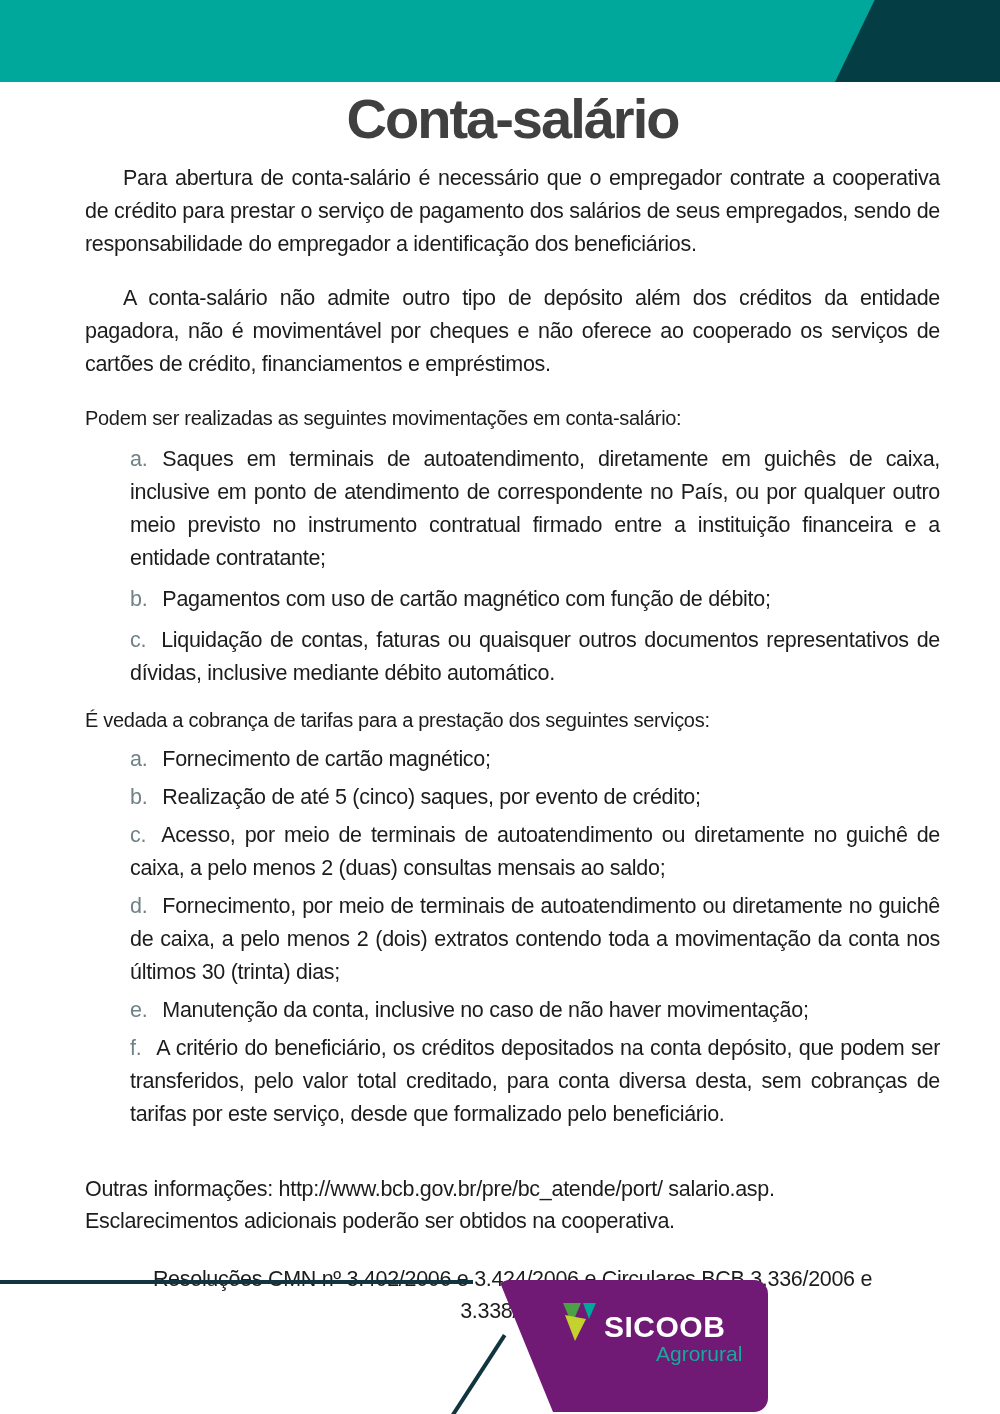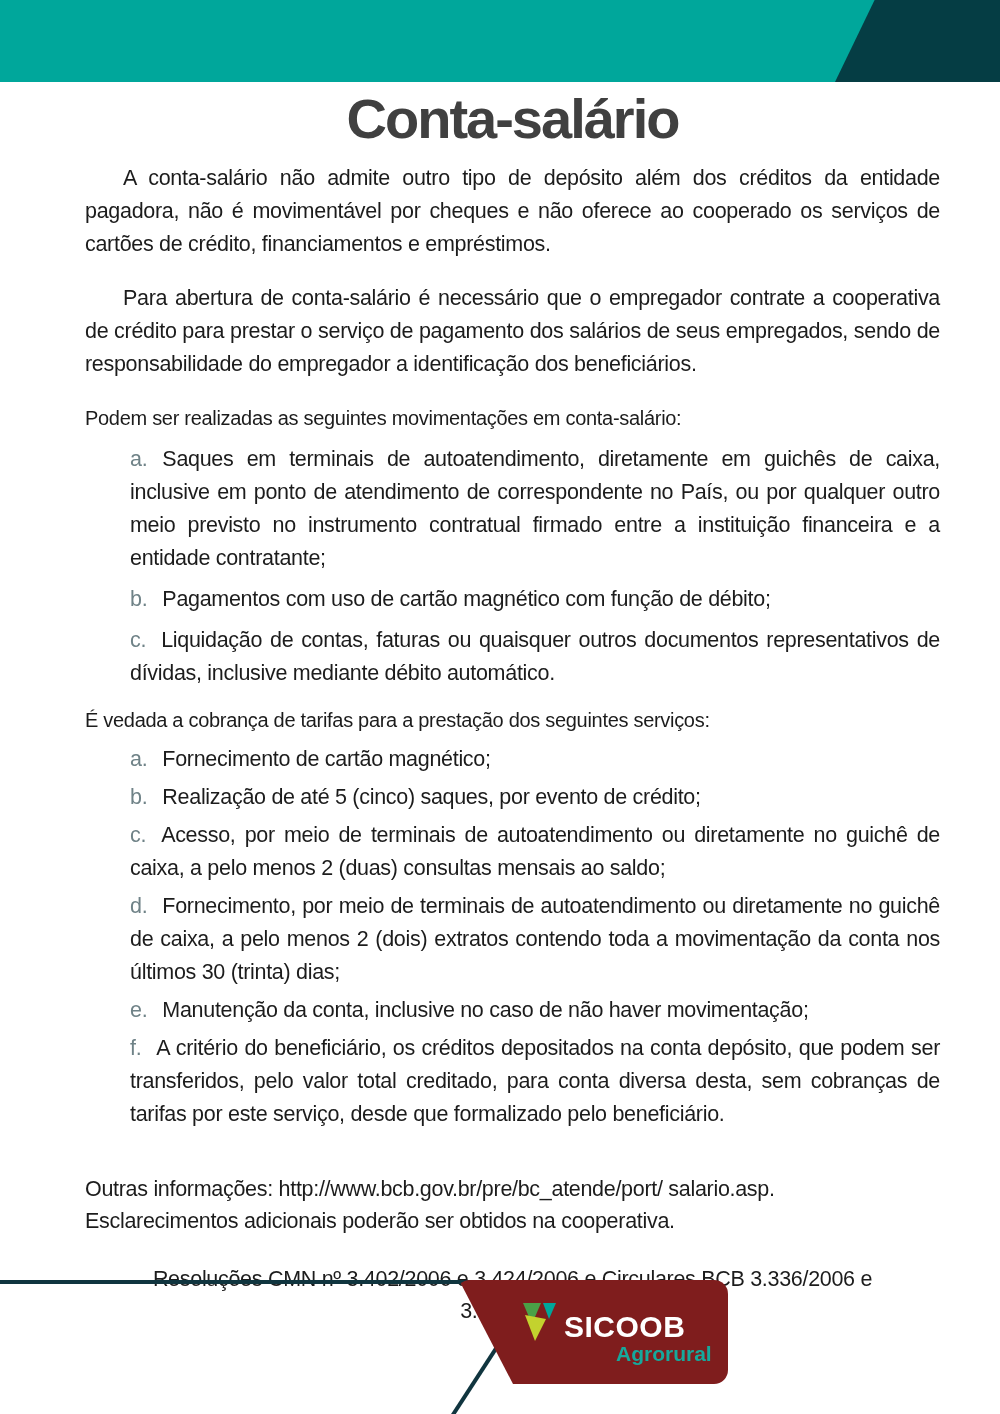--- a/index.html
+++ b/index.html
@@ -22,41 +22,41 @@
   .list{margin-left:45px;margin-bottom:14px;}
   .li{font-size:21.5px;line-height:33px;text-align:justify;margin:8px 0 8px;letter-spacing:-0.3px;}
   .list2 .li{margin:0 0 5px;}
   .marker{color:#6f8287;margin-right:15px;}
   .fees-block .intro{margin-top:12px;margin-bottom:6px;}
   .notes{margin-top:42px;font-size:21.5px;line-height:32px;letter-spacing:-0.3px;}
   .resolutions{max-width:820px;margin:26px auto 0;text-align:center;font-size:21.5px;
     line-height:32px;letter-spacing:-0.3px;}
   
   .footer-line{position:absolute;left:0;top:1280px;width:473px;height:4px;background:#10353f;}
-  .tag{position:absolute;left:456px;top:1280px;width:272px;height:104px;background:#7f1d1d;
+  .tag{position:absolute;left:496px;top:1280px;width:272px;height:132px;background:#701a75;
     border-radius:14px;clip-path:polygon(3px 0,100% 0,100% 100%,57px 100%);}
   .strap{position:absolute;left:503px;top:1334px;width:4px;height:97px;background:#10353f;
     transform-origin:top left;transform:rotate(33deg);}
   .logo-icon{position:absolute;left:66px;top:22px;width:34px;height:40px;}
   .brand{position:absolute;left:108px;top:30px;font-size:30px;font-weight:800;color:#ffffff;
     letter-spacing:0.5px;}
-  .brand-sub{position:absolute;left:160px;top:62px;font-size:21px;font-weight:bold;color:#16a99c;}
+  .brand-sub{position:absolute;left:160px;top:62px;font-size:21px;font-weight:normal;color:#16a99c;}
 </style>
 </head>
 <body>
 
 <div class="top-band"></div>
 <div class="top-corner"></div>
 
 <div class="content">
 
   <h1 class="doc-title">Conta-salário</h1>
 
+  <p class="para">Para abertura de conta-salário é necessário que o empregador contrate a cooperativa de crédito para prestar o serviço de pagamento dos salários de seus empregados, sendo de responsabilidade do empregador a identificação dos beneficiários.</p>
   <p class="para">A conta-salário não admite outro tipo de depósito além dos créditos da entidade pagadora, não é movimentável por cheques e não oferece ao cooperado os serviços de cartões de crédito, financiamentos e empréstimos.</p>
-  <p class="para">Para abertura de conta-salário é necessário que o empregador contrate a cooperativa de crédito para prestar o serviço de pagamento dos salários de seus empregados, sendo de responsabilidade do empregador a identificação dos beneficiários.</p>
 
   <p class="intro">Podem ser realizadas as seguintes movimentações em conta-salário:</p>
   <div class="list list1">
     <div class="li"><span class="marker">a.</span><span>Saques em terminais de autoatendimento, diretamente em guichês de caixa, inclusive em ponto de atendimento de correspondente no País, ou por qualquer outro meio previsto no instrumento contratual firmado entre a instituição financeira e a entidade contratante;</span></div>
     <div class="li"><span class="marker">b.</span><span>Pagamentos com uso de cartão magnético com função de débito;</span></div>
     <div class="li"><span class="marker">c.</span><span>Liquidação de contas, faturas ou quaisquer outros documentos representativos de dívidas, inclusive mediante débito automático.</span></div>
   </div>
 
   <div class="fees-block">
     <p class="intro">É vedada a cobrança de tarifas para a prestação dos seguintes serviços:</p>

